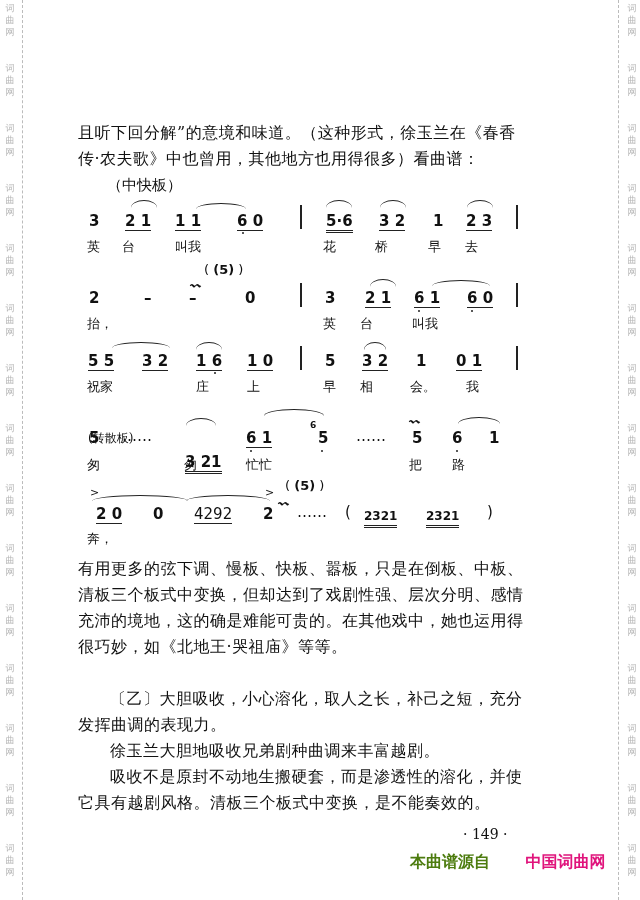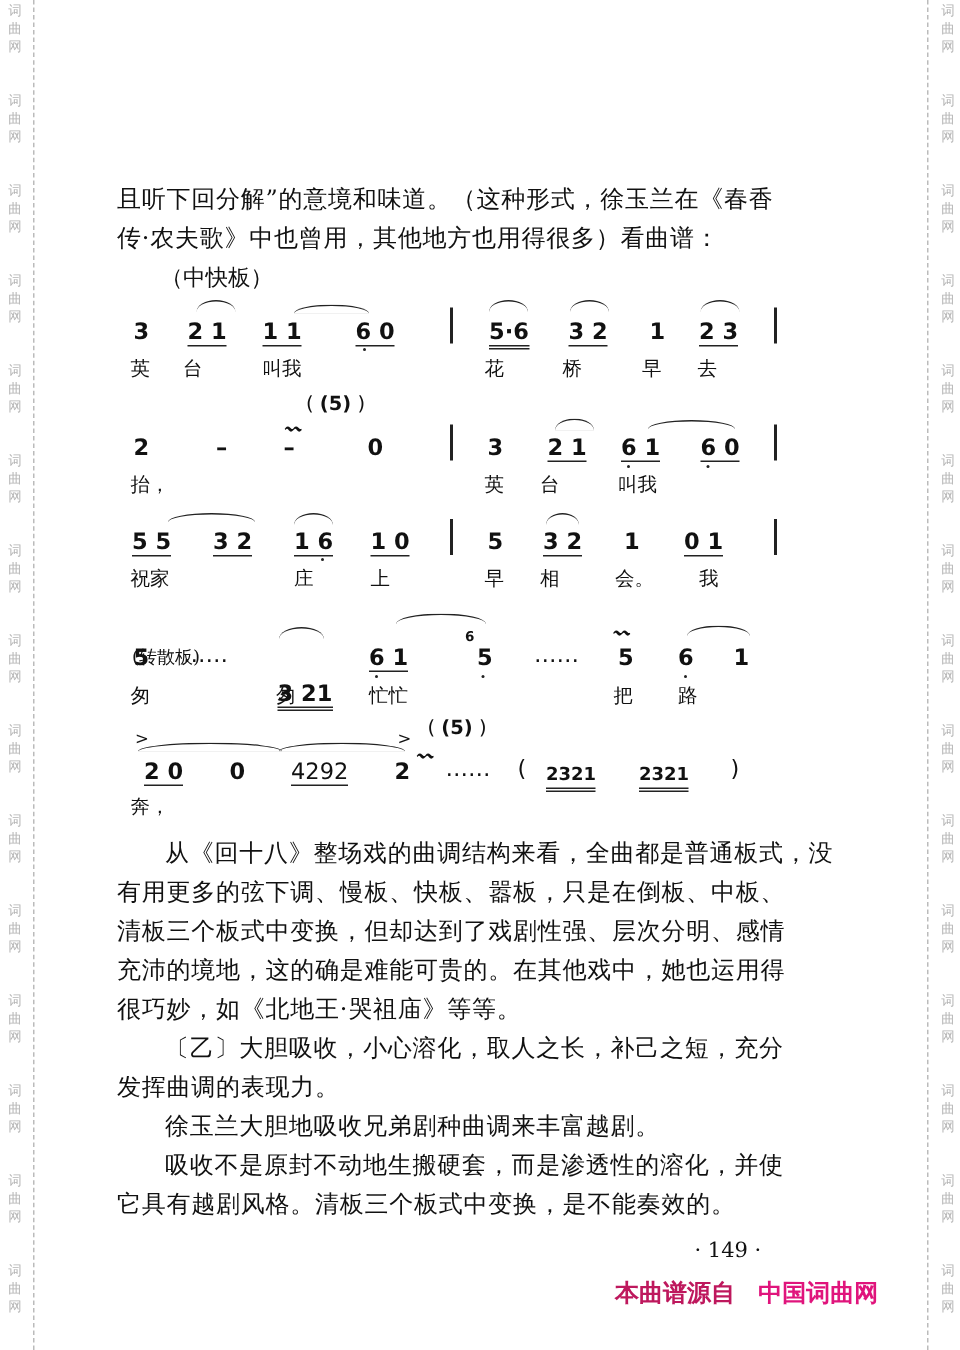--- a/index.html
+++ b/index.html
@@ -31,21 +31,21 @@
   .ly { position: absolute; font-size: 13px; line-height: 16px; }
   .bar { position: absolute; width: 1.5px; background: #222; }
   .slur { position: absolute; border-top: 1.3px solid #222; border-radius: 50% 50% 0 0 / 100% 100% 0 0; height: 7px; }
   .dot { position: absolute; width: 2px; height: 2px; background: #222; border-radius: 50%; }
   .mark { position: absolute; font-size: 11px; font-family: "DejaVu Sans", sans-serif; }
   .paren5 { position: absolute; font-size: 13px; font-family: "DejaVu Sans", sans-serif; }
   .paren5 b { font-weight: bold; }
 
   .page-no { position: absolute; left: 463px; top: 826px; font-size: 14px; }
   .footer { position: absolute; left: 410px; top: 852px; font-family: "DejaVu Sans", "Liberation Sans", sans-serif; font-weight: bold; font-size: 16px; }
-  .footer .src { color: #be185d; margin-right: 10px; }
+  .footer .src { color: #4d7c0f; margin-right: 30px; }
   .footer .site { color: #e0147c; }
 </style>
 </head>
 <body>
 
 <div class="side left" id="wm-left">
     <div class="wm-group" style="top: 2px;">
       <span>词</span>
       <span>曲</span>
       <span>网</span>
@@ -312,21 +312,20 @@
   <span class="n" style="left:263px;top:506px;">2</span>
   <span class="n" style="left:297px;top:504px;font-weight:normal;">……</span>
   <span class="n" style="left:345px;top:504px;font-weight:normal;">(</span>
   <span class="n ul2 small" style="left:364px;top:508px;">2321</span>
   <span class="n ul2 small" style="left:426px;top:508px;">2321</span>
   <span class="n" style="left:487px;top:504px;font-weight:normal;">)</span>
   <span class="ly" style="left:87px;top:531px;">奔，</span>
 </div>
 
 <div class="prose" style="top:556px;">
-  <p class="indent">从《回十八》整场戏的曲调结构来看，全曲都是普通板式，没</p>
   <p>有用更多的弦下调、慢板、快板、嚣板，只是在倒板、中板、</p>
   <p>清板三个板式中变换，但却达到了戏剧性强、层次分明、感情</p>
   <p>充沛的境地，这的确是难能可贵的。在其他戏中，她也运用得</p>
   <p>很巧妙，如《北地王·哭祖庙》等等。</p>
 </div>
 <div class="prose" style="top:686px;">
   <p class="indent">〔乙〕大胆吸收，小心溶化，取人之长，补己之短，充分</p>
   <p>发挥曲调的表现力。</p>
 </div>
 <div class="prose" style="top:738px;">

